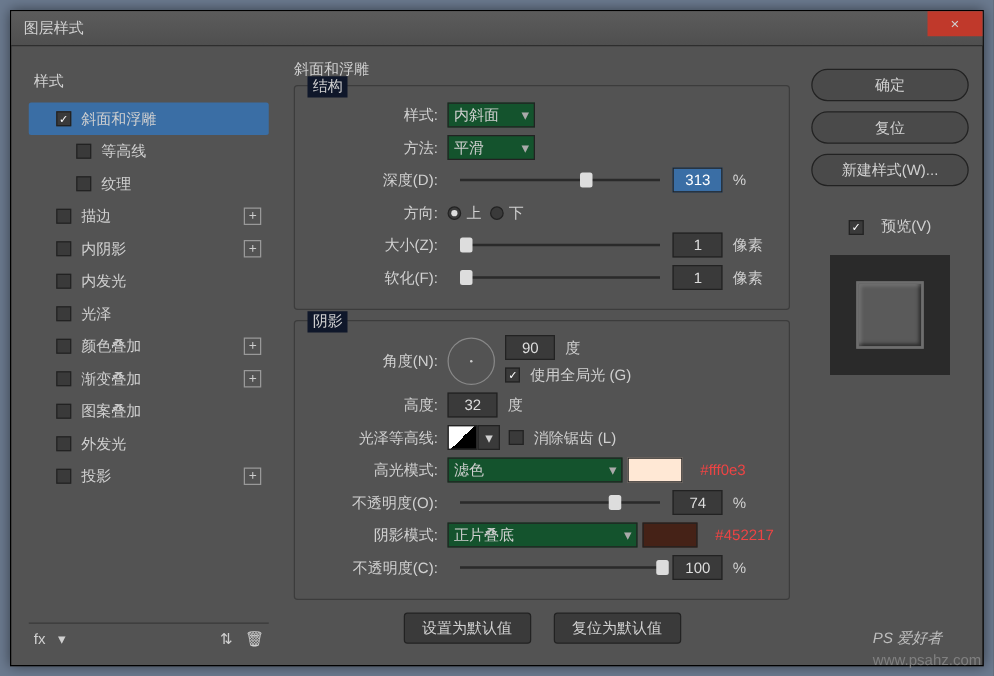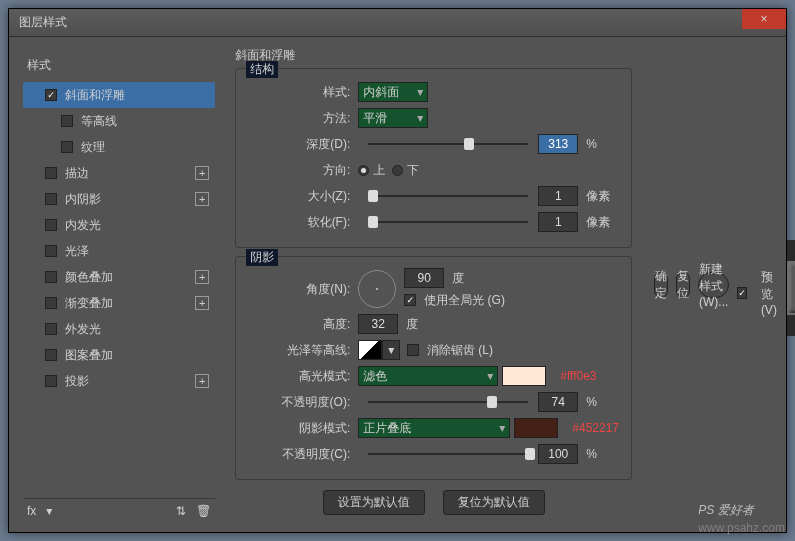--- a/index.html
+++ b/index.html
@@ -37,21 +37,21 @@
 .radio{width:11px;height:11px;border-radius:50%;border:1px solid #222;background:#3a3a3a;display:inline-block;margin-right:4px;vertical-align:middle;position:relative}
 .radio.on::after{content:"";position:absolute;inset:2px;background:#ddd;border-radius:50%}
 .angle-circle{width:38px;height:38px;border:1px solid #888;border-radius:50%;margin-right:8px;position:relative}
 .angle-circle::after{content:"";position:absolute;width:2px;height:2px;background:#ccc;border-radius:50%;left:50%;top:50%;margin:-1px}
 .gloss{width:24px;height:20px;background:linear-gradient(135deg,#fff 50%,#000 50%);border:1px solid #222;display:inline-block;vertical-align:middle}
 .ddsmall{width:18px;height:20px;border:1px solid #222;background:#3a3a3a;display:inline-flex;align-items:center;justify-content:center}
 .swatch{width:44px;height:20px;border:1px solid #222;display:inline-block;margin-left:4px}
 .hex{color:#e44;margin-left:14px}
 .btn-row{display:flex;gap:18px;justify-content:center;margin-top:10px}
 .btn2{border:1px solid #222;background:#3a3a3a;padding:3px 14px;border-radius:3px}
-.right{width:140px;padding:14px 12px;display:flex;flex-direction:row;align-items:center;gap:8px}
+.right{width:140px;padding:14px 12px;display:flex;flex-direction:column;align-items:center;gap:8px}
 .rbtn{width:126px;height:26px;border:1px solid #222;background:#4a4a4a;border-radius:13px;display:flex;align-items:center;justify-content:center}
 .preview-chk{display:flex;align-items:center;gap:6px;margin-top:16px}
 .preview{margin-top:6px;width:96px;height:96px;background:#2a2a2a;display:flex;align-items:center;justify-content:center}
 .preview-inner{width:54px;height:54px;background:#5a5a5a;border:2px solid #6e6e6e;box-shadow:inset 2px 2px 3px rgba(255,255,255,.15),inset -2px -2px 3px rgba(0,0,0,.5)}
 .wm{position:absolute;right:10px;bottom:6px;font-size:14px;color:#4a6;opacity:.85;font-style:italic}
 .wm small{color:#888;font-style:normal}
 .wm2{position:absolute;left:14px;bottom:34px;color:#2f5c84;font-weight:bold;opacity:.6}
 </style>
 </head>
 <body>
@@ -102,25 +102,25 @@
             <span>颜色叠加</span>
             <span class="plus">+</span>
           </div>
           <div class="row">
             <span class="chk"></span>
             <span>渐变叠加</span>
             <span class="plus">+</span>
           </div>
           <div class="row">
             <span class="chk"></span>
+            <span>图案叠加</span>
+          </div>
+          <div class="row">
+            <span class="chk"></span>
             <span>外发光</span>
-          </div>
-          <div class="row">
-            <span class="chk"></span>
-            <span>图案叠加</span>
           </div>
           <div class="row">
             <span class="chk"></span>
             <span>投影</span>
             <span class="plus">+</span>
           </div>
         </div>
       <div class="left-bottom">
         <span>fx</span>
         <span>▾</span>

